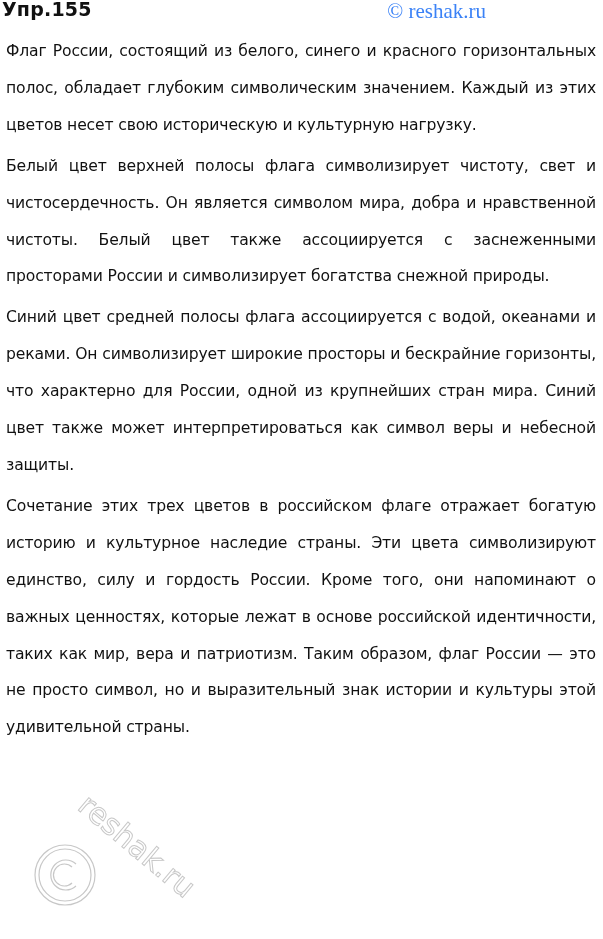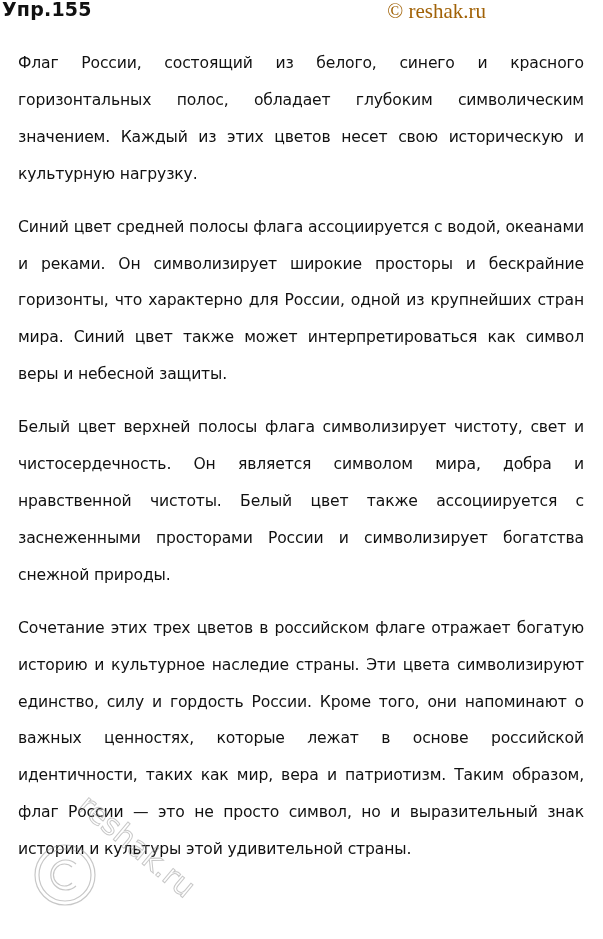--- a/index.html
+++ b/index.html
@@ -30,30 +30,30 @@
       font-weight: bold;
       font-size: 19px;
       letter-spacing: 0.2px;
     }
     .copyright {
       position: absolute;
       right: 3px;
       top: -1px;
       font-family: "Liberation Serif", serif;
       font-size: 21px;
-      color: #a16207;
+      color: #3b82f6;
     }
     .content {
       position: absolute;
       left: 2px;
       top: 29px;
       width: 598px;
     }
     .para {
-      margin: 16px;
+      margin: 4px;
       font-family: "DejaVu Sans", sans-serif;
       font-size: 15.6px;
       line-height: 36.9px;
       text-align: justify;
       letter-spacing: -0.15px;
       word-spacing: 0px;
     }
     .watermark {
       position: absolute;
       left: 10px;
@@ -71,22 +71,22 @@
 </head>
 <body>
 
 <div class="header">
   <div class="exercise-title">Упр.155</div>
   <div class="copyright">© reshak.ru</div>
 </div>
 
 <div class="content">
   <p class="para">Флаг России, состоящий из белого, синего и красного горизонтальных полос, обладает глубоким символическим значением. Каждый из этих цветов несет свою историческую и культурную нагрузку.</p>
+  <p class="para">Белый цвет верхней полосы флага символизирует чистоту, свет и чистосердечность. Он является символом мира, добра и нравственной чистоты. Белый цвет также ассоциируется с заснеженными просторами России и символизирует богатства снежной природы.</p>
   <p class="para">Синий цвет средней полосы флага ассоциируется с водой, океанами и реками. Он символизирует широкие просторы и бескрайние горизонты, что характерно для России, одной из крупнейших стран мира. Синий цвет также может интерпретироваться как символ веры и небесной защиты.</p>
-  <p class="para">Белый цвет верхней полосы флага символизирует чистоту, свет и чистосердечность. Он является символом мира, добра и нравственной чистоты. Белый цвет также ассоциируется с заснеженными просторами России и символизирует богатства снежной природы.</p>
   <p class="para">Сочетание этих трех цветов в российском флаге отражает богатую историю и культурное наследие страны. Эти цвета символизируют единство, силу и гордость России. Кроме того, они напоминают о важных ценностях, которые лежат в основе российской идентичности, таких как мир, вера и патриотизм. Таким образом, флаг России — это не просто символ, но и выразительный знак истории и культуры этой удивительной страны.</p>
 </div>
 
 <div class="watermark">
   <svg viewBox="0 0 190 160" xmlns="http://www.w3.org/2000/svg">
     <circle cx="55" cy="95" r="30" fill="none" stroke="#9a9a9a" stroke-width="1.2"></circle>
     <circle cx="55" cy="95" r="26" fill="none" stroke="#9a9a9a" stroke-width="1.2"></circle>
     <path d="M66 84 A15 15 0 1 0 66 106" fill="none" stroke="#9a9a9a" stroke-width="1.2"></path>
     <path d="M62 87 A11 11 0 1 0 62 103" fill="none" stroke="#9a9a9a" stroke-width="1.2"></path>
     <text x="62" y="40" transform="rotate(40 80 40)" font-family="DejaVu Sans, sans-serif" font-size="30" fill="none" stroke="#9a9a9a" stroke-width="1">reshak.ru</text>

